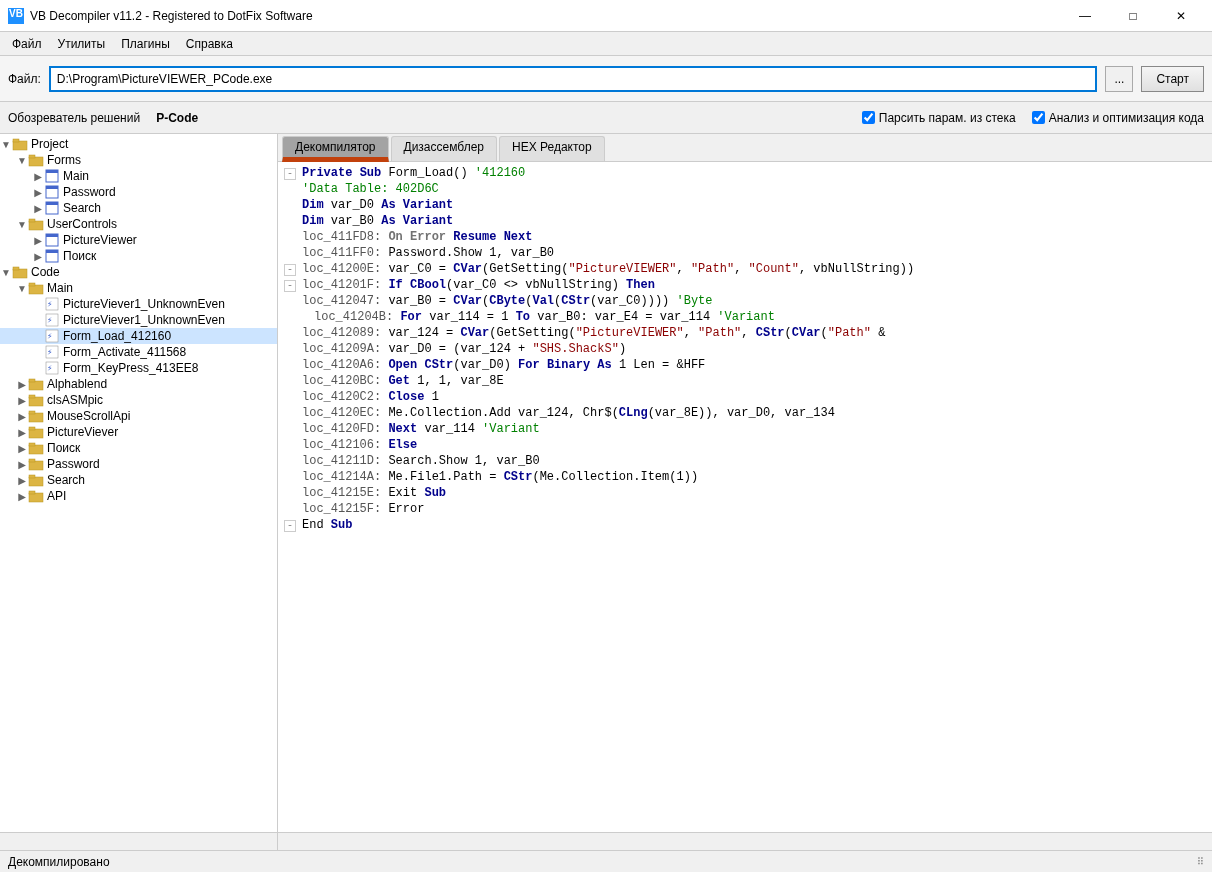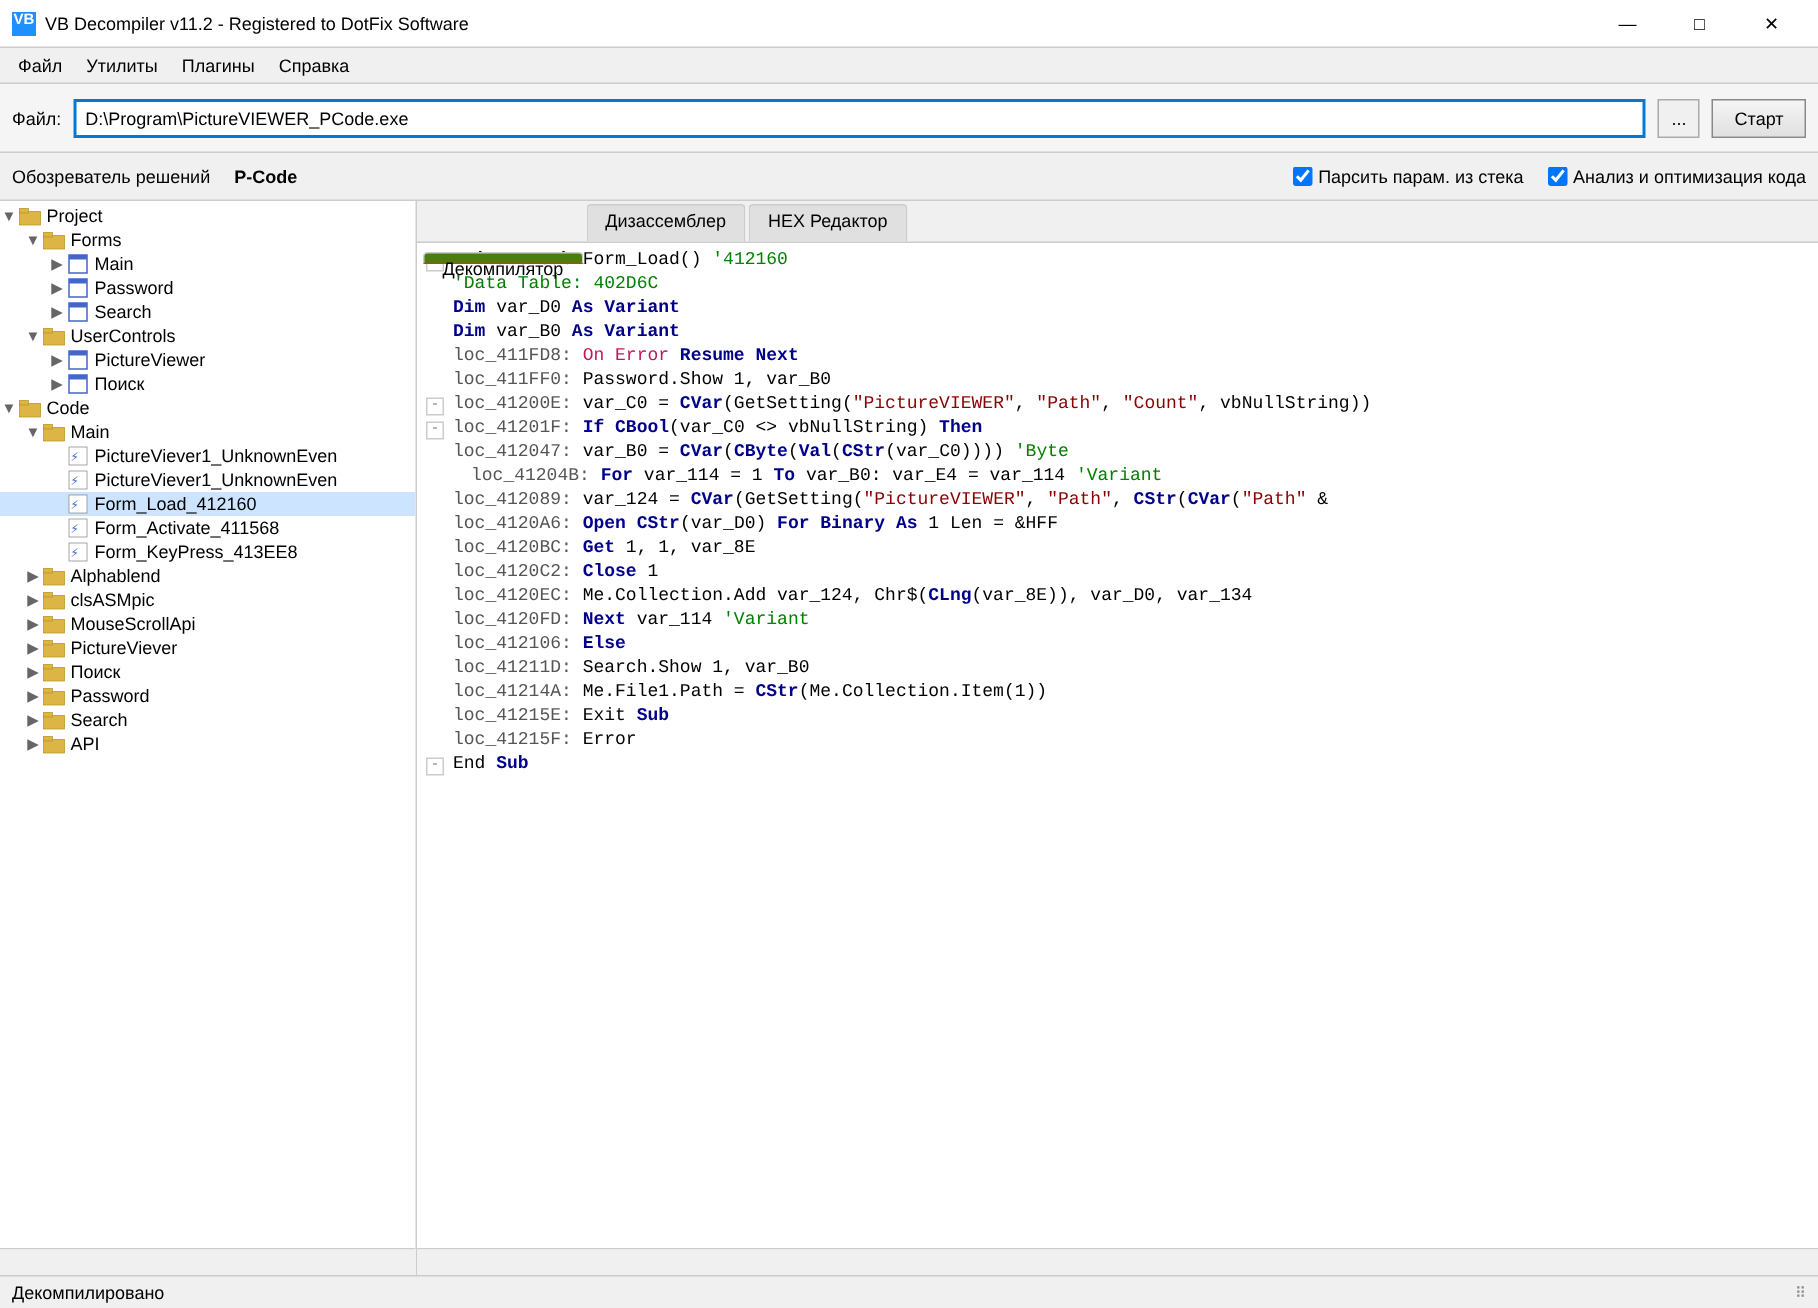--- a/index.html
+++ b/index.html
@@ -199,25 +199,24 @@
       padding: 3px 12px;
       border: 1px solid #ccc;
       border-bottom: none;
       background: #e0e0e0;
       cursor: pointer;
       font-size: 12px;
       margin-right: 2px;
       border-radius: 3px 3px 0 0;
     }
     .tab.active {
-      background: #4d7c0f;
-      border-bottom: 1px solid #c2410c;
+      background: #a3a3a3;
+      border-bottom: 5px solid #c2410c;
       margin-bottom: -1px;
       z-index: 1;
-      margin-top: 32px;
     }
     
     #code-area {
       flex: 1;
       overflow-y: auto;
       overflow-x: auto;
       font-family: 'Courier New', Courier, monospace;
       font-size: 12px;
       padding: 4px 0;
       background: #fff;
@@ -552,21 +551,21 @@
         <div class="code-line">
           <span class="gutter"></span>
           <span class="code-text">    <span style="color:#00008b;font-weight:bold;">Dim</span> var_D0 <span style="color:#00008b;font-weight:bold;"><span style="color:#00008b;font-weight:bold;">As</span> Variant</span></span>
         </div>
         <div class="code-line">
           <span class="gutter"></span>
           <span class="code-text">    <span style="color:#00008b;font-weight:bold;">Dim</span> var_B0 <span style="color:#00008b;font-weight:bold;"><span style="color:#00008b;font-weight:bold;">As</span> Variant</span></span>
         </div>
         <div class="code-line">
           <span class="gutter"></span>
-          <span class="code-text">    <span style="color:#555;text-align:center;">loc_411FD8:</span> <span style="color:#00008b;font-weight:bold;"><span style="color:#be185d;font-weight:normal;">On Error</span> <span style="color:#00008b;font-weight:bold;">Resume <span style="color:#00008b;font-weight:bold;">Next</span></span></span></span>
+          <span class="code-text">    <span style="color:#555;text-align:center;">loc_411FD8:</span> <span style="color:#00008b;font-weight:bold;"><span style="color:#737373;font-weight:bold;">On Error</span> <span style="color:#00008b;font-weight:bold;">Resume <span style="color:#00008b;font-weight:bold;">Next</span></span></span></span>
         </div>
         <div class="code-line">
           <span class="gutter"></span>
           <span class="code-text">    <span style="color:#555;">loc_411FF0:</span> Password.Show 1, var_B0</span>
         </div>
         <div class="code-line">
           <span class="gutter"><span style="display:inline-block;width:12px;height:12px;border:1px solid #ccc;text-align:center;line-height:10px;font-size:10px;color:#888;cursor:pointer;">-</span></span>
           <span class="code-text">    <span style="color:#555;">loc_41200E:</span> var_C0 = <span style="color:#00008b;font-weight:bold;">CVar</span>(GetSetting(<span style="color:#8b0000;">"PictureVIEWER"</span>, <span style="color:#8b0000;">"Path"</span>, <span style="color:#8b0000;">"Count"</span>, vbNullString))</span>
         </div>
         <div class="code-line">
@@ -577,20 +576,24 @@
           <span class="gutter"></span>
           <span class="code-text">        <span style="color:#555;">loc_412047:</span>     var_B0 = <span style="color:#00008b;font-weight:bold;">CVar</span>(<span style="color:#00008b;font-weight:bold;">CByte</span>(<span style="color:#00008b;font-weight:bold;">Val</span>(<span style="color:#00008b;font-weight:bold;">CStr</span>(var_C0)))) <span style="color:#008000;">'Byte</span></span>
         </div>
         <div class="code-line">
           <span class="gutter"></span>
           <span class="code-text">        <span style="color:#555;margin-left:12px;">loc_41204B:</span>     <span style="color:#00008b;font-weight:bold;">For</span> var_114 = 1 <span style="color:#00008b;font-weight:bold;">To</span> var_B0: var_E4 = var_114 <span style="color:#008000;">'Variant</span></span>
         </div>
         <div class="code-line">
           <span class="gutter"></span>
           <span class="code-text">            <span style="color:#555;">loc_412089:</span>         var_124 = <span style="color:#00008b;font-weight:bold;">CVar</span>(GetSetting(<span style="color:#8b0000;">"PictureVIEWER"</span>, <span style="color:#8b0000;">"Path"</span>, <span style="color:#00008b;font-weight:bold;">CStr</span>(<span style="color:#00008b;font-weight:bold;">CVar</span>(<span style="color:#8b0000;">"Path"</span> &amp;</span>
+        </div>
+        <div class="code-line">
+          <span class="gutter"></span>
+          <span class="code-text">            <span style="color:#555;">loc_41209A:</span>         var_D0 = (var_124 + <span style="color:#8b0000;">"SHS.ShackS"</span>)</span>
         </div>
         <div class="code-line">
           <span class="gutter"></span>
           <span class="code-text">            <span style="color:#555;">loc_4120A6:</span>         <span style="color:#00008b;font-weight:bold;">Open</span> <span style="color:#00008b;font-weight:bold;">CStr</span>(var_D0) <span style="color:#00008b;font-weight:bold;">For</span> <span style="color:#00008b;font-weight:bold;">Binary</span> <span style="color:#00008b;font-weight:bold;">As</span> 1 Len = &amp;HFF</span>
         </div>
         <div class="code-line">
           <span class="gutter"></span>
           <span class="code-text">            <span style="color:#555;">loc_4120BC:</span>         <span style="color:#00008b;font-weight:bold;">Get</span> 1, 1, var_8E</span>
         </div>
         <div class="code-line">

